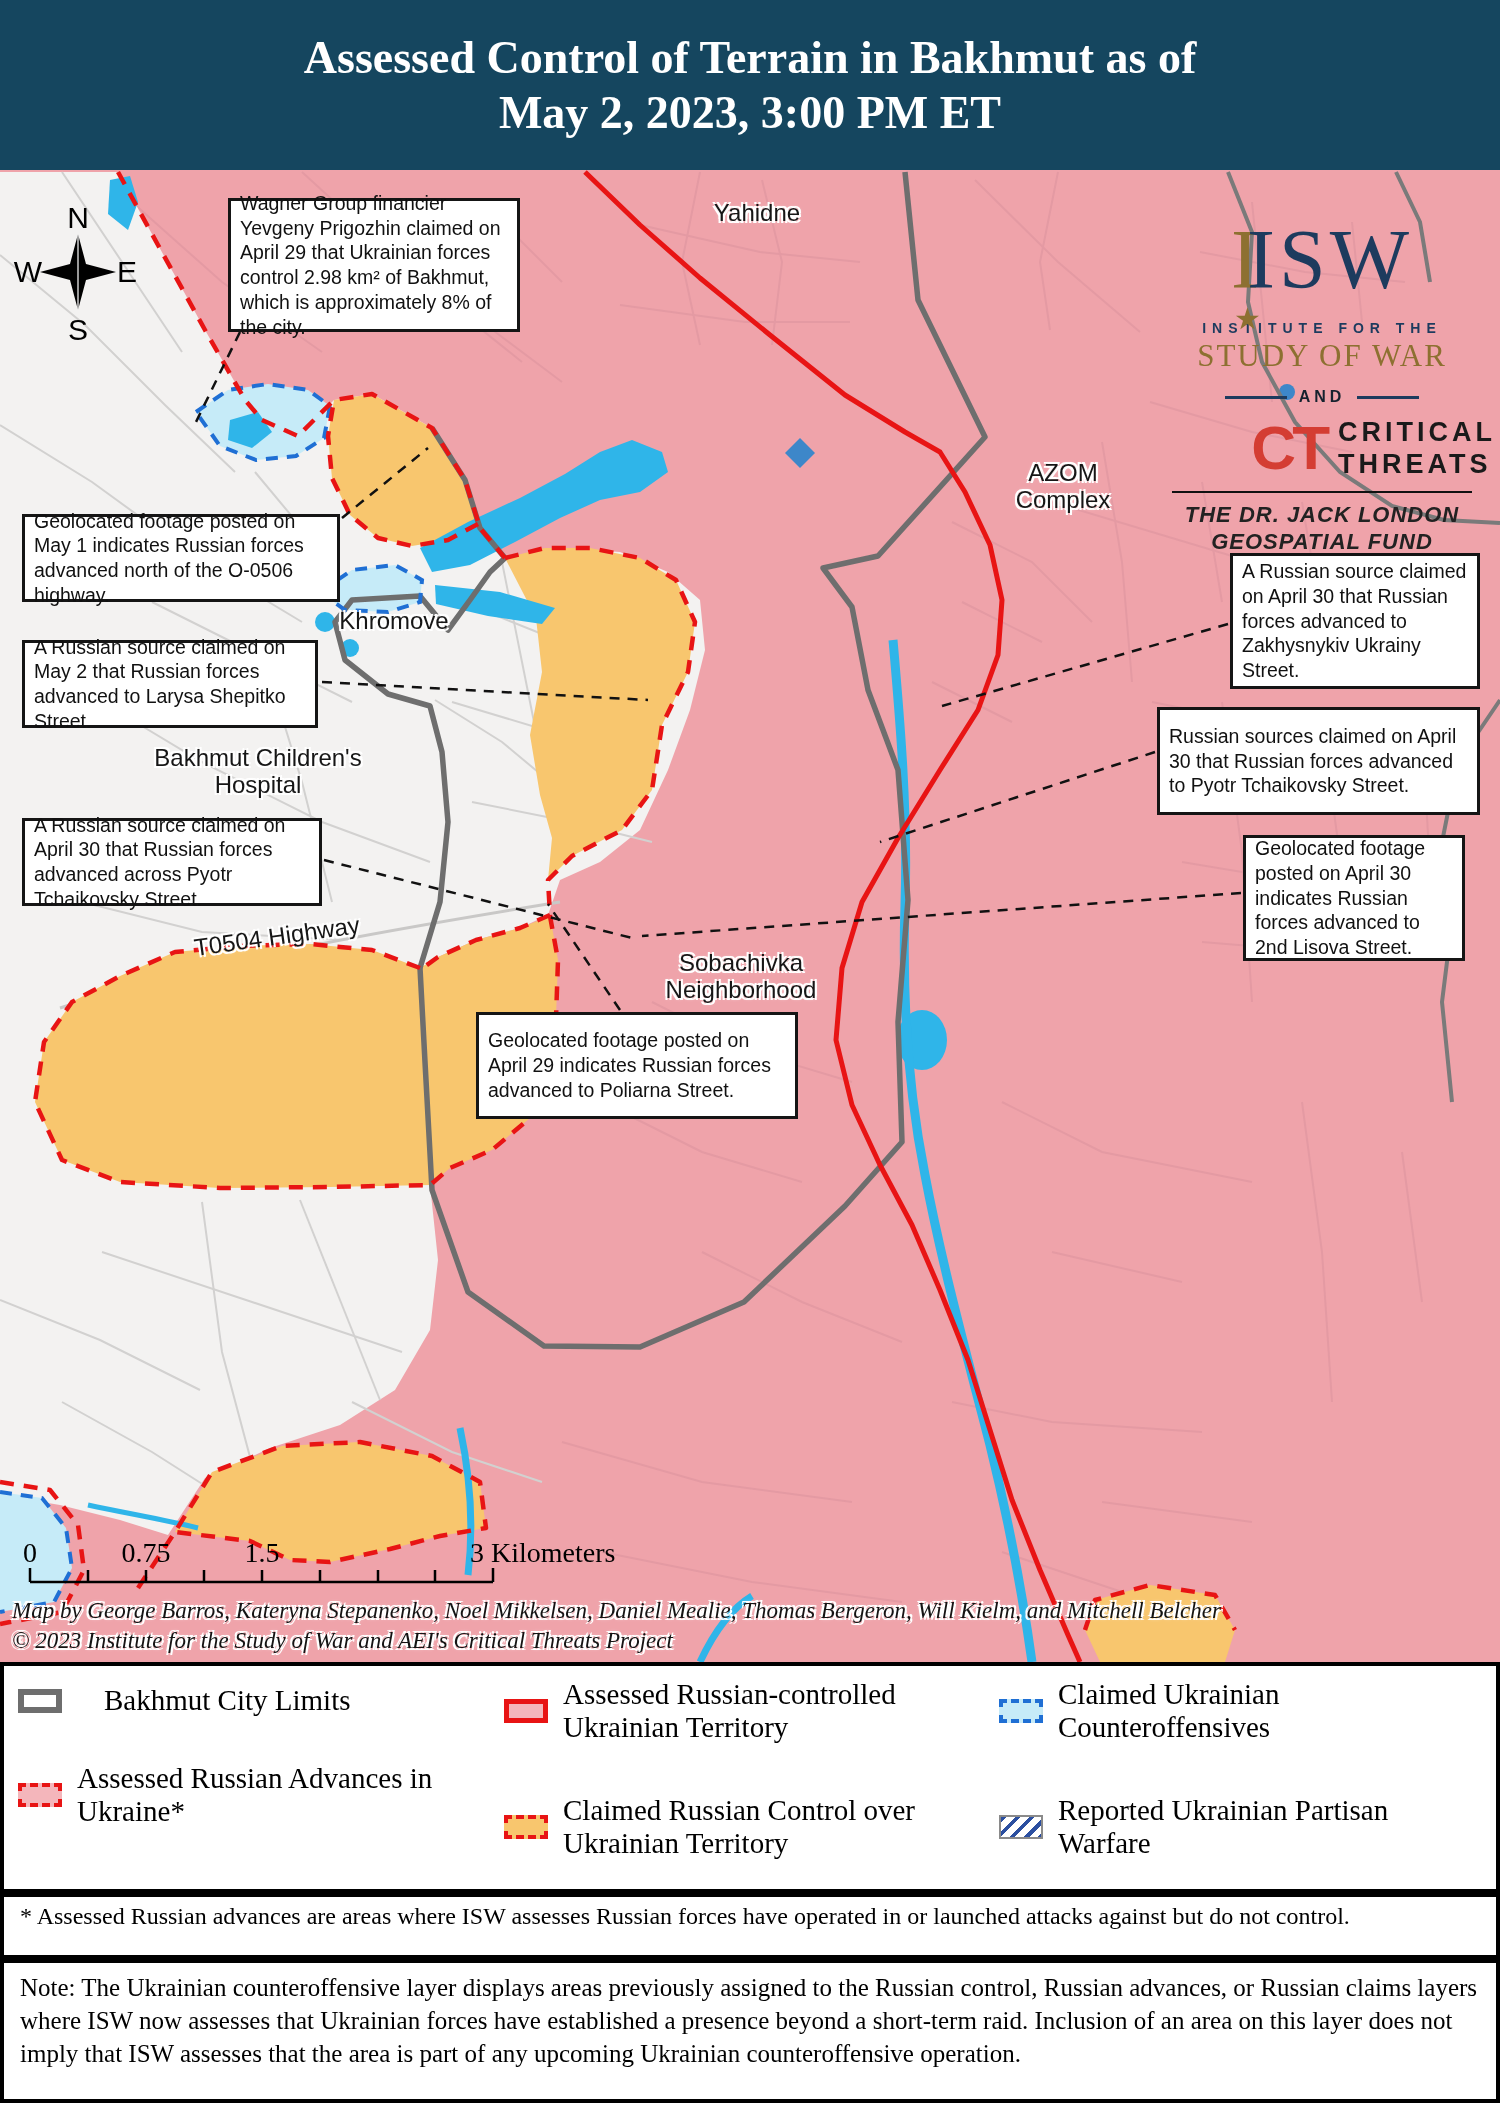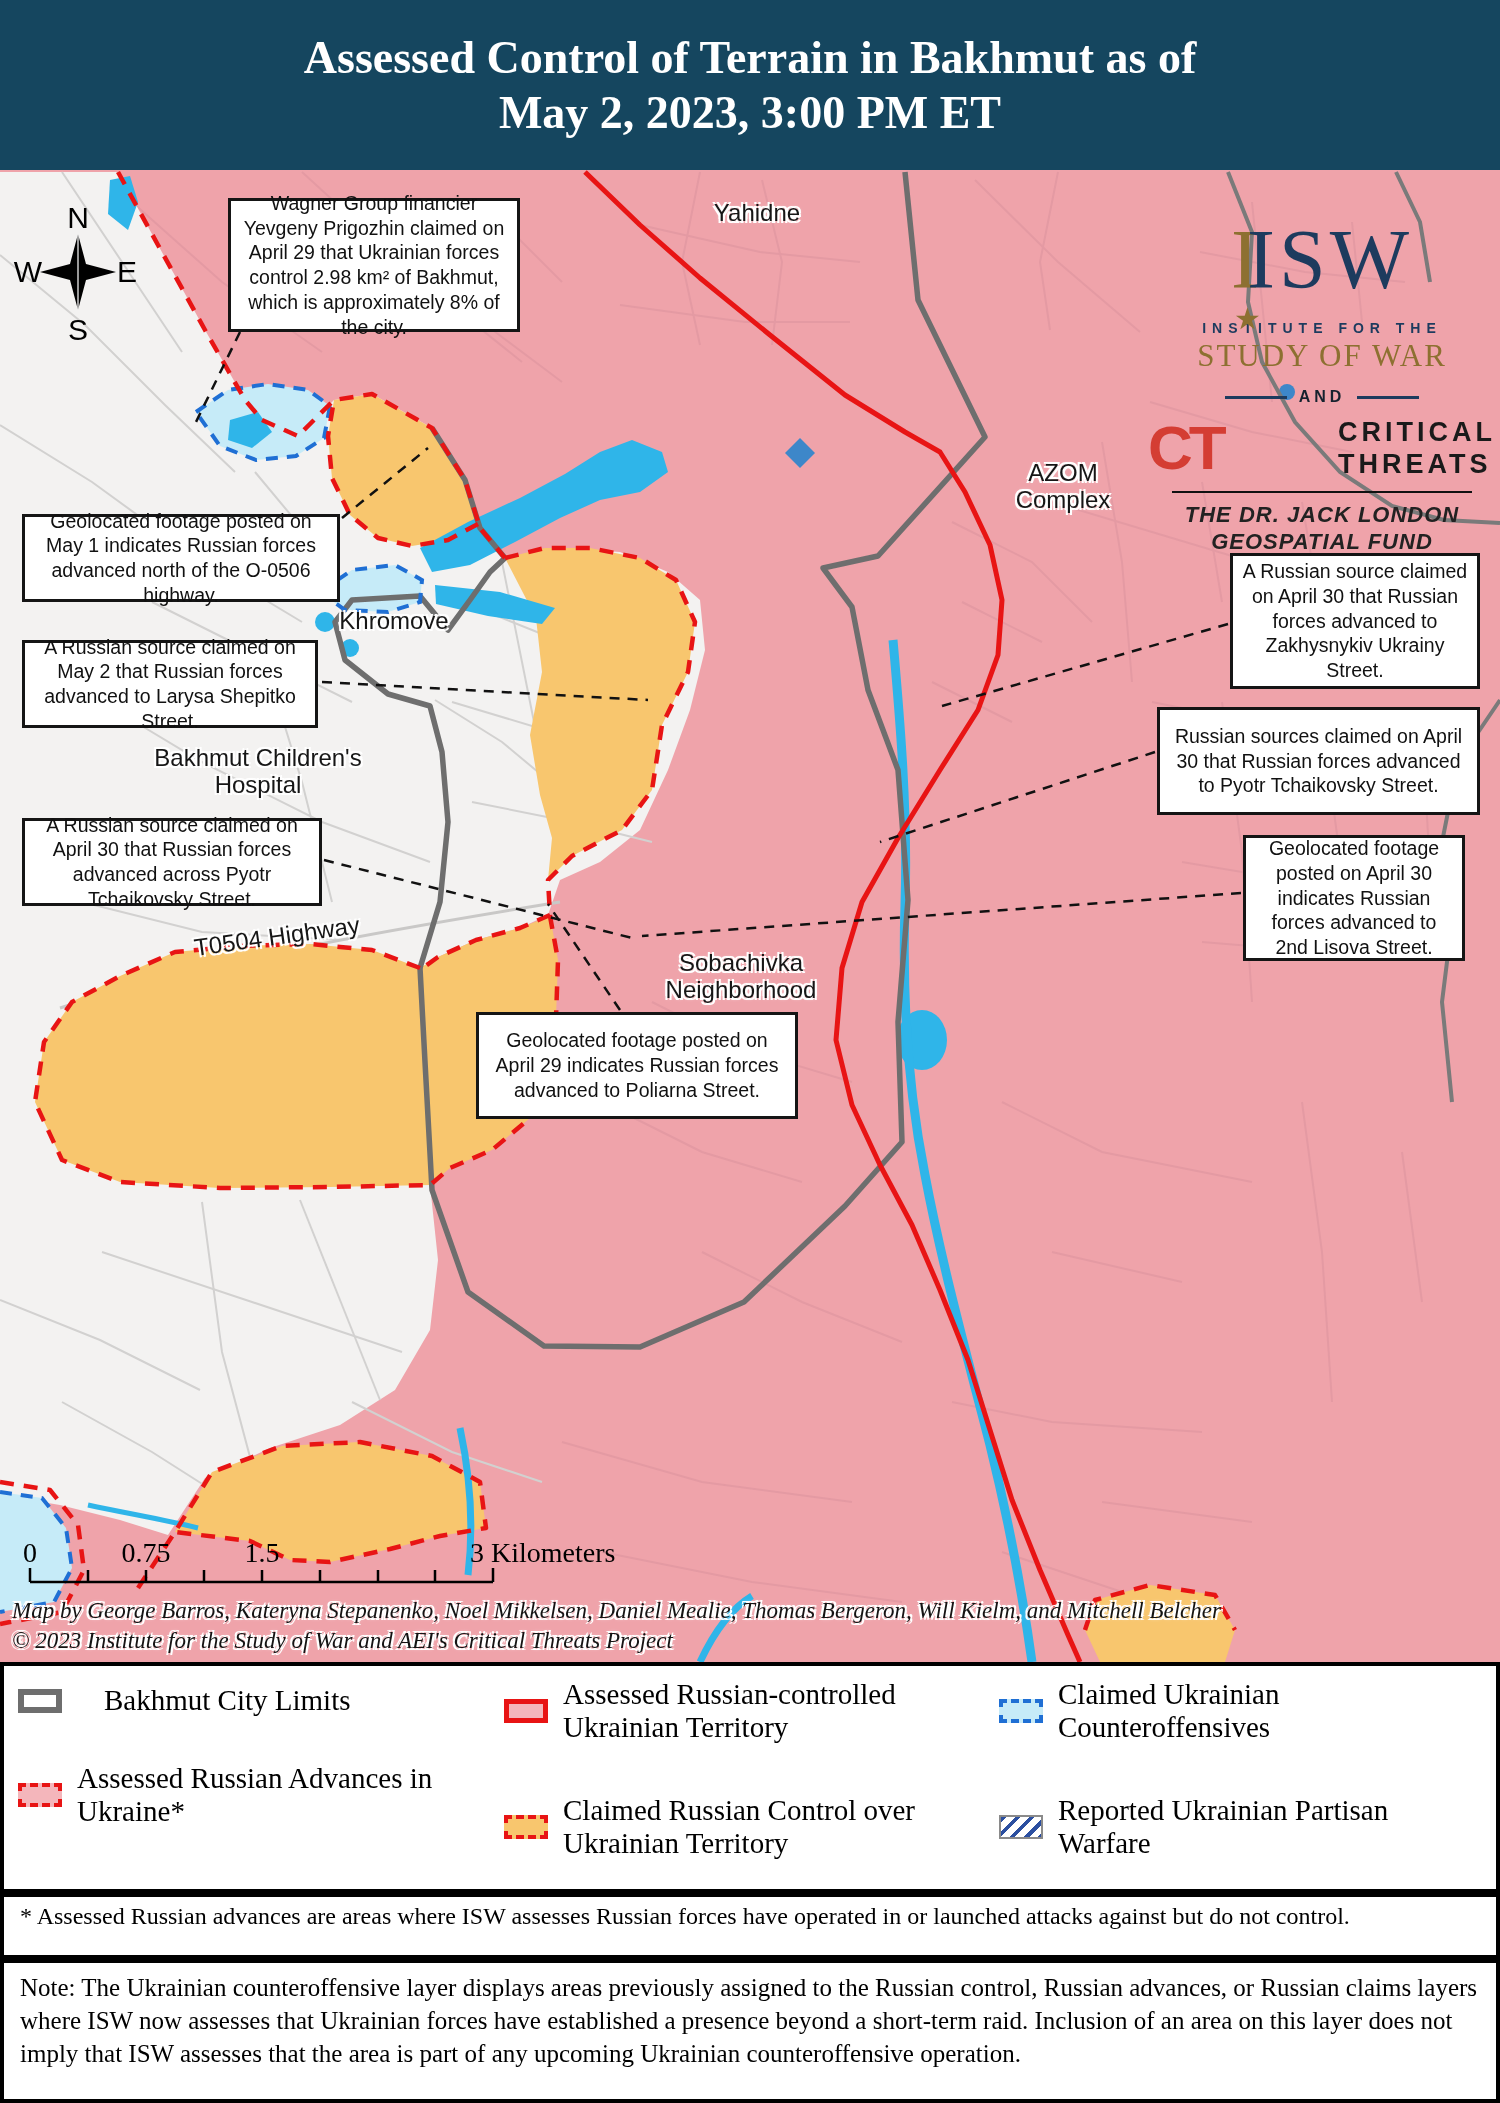--- a/index.html
+++ b/index.html
@@ -10,21 +10,21 @@
   .hdr { position:absolute; top:0; left:0; width:1500px; height:170px; background:#15465f;
          display:flex; align-items:center; justify-content:center; text-align:center; }
   .hdr h1 { margin:0; color:#fff; font-size:46px; line-height:1.2; font-weight:bold;
             font-family:"Liberation Serif", serif; }
 
   
   .mapsvg { position:absolute; top:170px; left:0; }
 
   .callout { position:absolute; background:#fff; border:3px solid #151515; color:#111;
              font-family:"Liberation Sans", sans-serif; font-size:19.5px; line-height:1.27;
-             text-align:center; display:flex; align-items:center; justify-content:center;
+             display:flex; align-items:center; justify-content:center;
              padding:5px 9px; box-sizing:border-box; }
 
   .maplabel { position:absolute; font-family:"Liberation Sans", sans-serif; font-size:24px;
               color:#161616; text-align:center; white-space:nowrap; line-height:1.12;
               transform:translate(-50%,-50%);
               text-shadow:-2px -2px 0 #fff,2px -2px 0 #fff,-2px 2px 0 #fff,2px 2px 0 #fff,0 0 4px #fff; }
   .maplabel.rot { transform:translate(-50%,-50%) rotate(-8deg); }
 
   .credits { position:absolute; left:12px; top:1596px; font-style:italic; font-size:23px;
              color:#141414; line-height:1.3; font-family:"Liberation Serif", serif;
@@ -36,21 +36,21 @@
   .isw-i   { font-family:"Liberation Serif", serif; font-size:84px; line-height:1; color:#8d7031; margin-right:-12px; }
   .isw-sw  { font-family:"Liberation Serif", serif; font-size:84px; line-height:1; color:#1d3b5e; letter-spacing:4px; }
   .isw-star{ position:absolute; left:86px; bottom:-26px; color:#8d7031; font-size:30px; }
   .inst    { font-family:"Liberation Sans", sans-serif; font-weight:bold; font-size:14px;
              letter-spacing:6px; color:#1d3b5e; margin-top:10px; }
   .study   { font-family:"Liberation Serif", serif; font-size:31px; letter-spacing:2px; color:#8d7031; margin-top:2px; }
   .androw  { display:flex; align-items:center; justify-content:center; gap:12px; margin-top:14px; }
   .androw .rule { width:62px; height:3px; background:#1d3b5e; }
   .androw .and  { font-family:"Liberation Sans", sans-serif; font-weight:bold; font-size:16px;
                   letter-spacing:4px; color:#16222e; }
-  .ctrow   { display:flex; align-items:center; justify-content:space-between; margin-top:10px; }
+  .ctrow   { display:flex; align-items:center; justify-content:flex-end; gap:12px; margin-top:10px; }
   .ct      { font-family:"Liberation Sans", sans-serif; font-weight:bold; font-size:62px;
              color:#d43d33; letter-spacing:-4px; line-height:.9; }
   .ctxt    { text-align:left; font-family:"Liberation Sans", sans-serif; font-weight:bold;
              font-size:27px; letter-spacing:4px; color:#1a1a1a; line-height:1.2; }
   .logo-hr { width:300px; height:2px; background:#111; margin:10px auto 8px auto; }
   .fund    { font-family:"Liberation Sans", sans-serif; font-weight:bold; font-style:italic;
              font-size:22px; letter-spacing:1px; color:#222; line-height:1.25; }
 
   
   .legendbox { position:absolute; top:1662px; left:0; width:1500px; height:231px; background:#fff;

